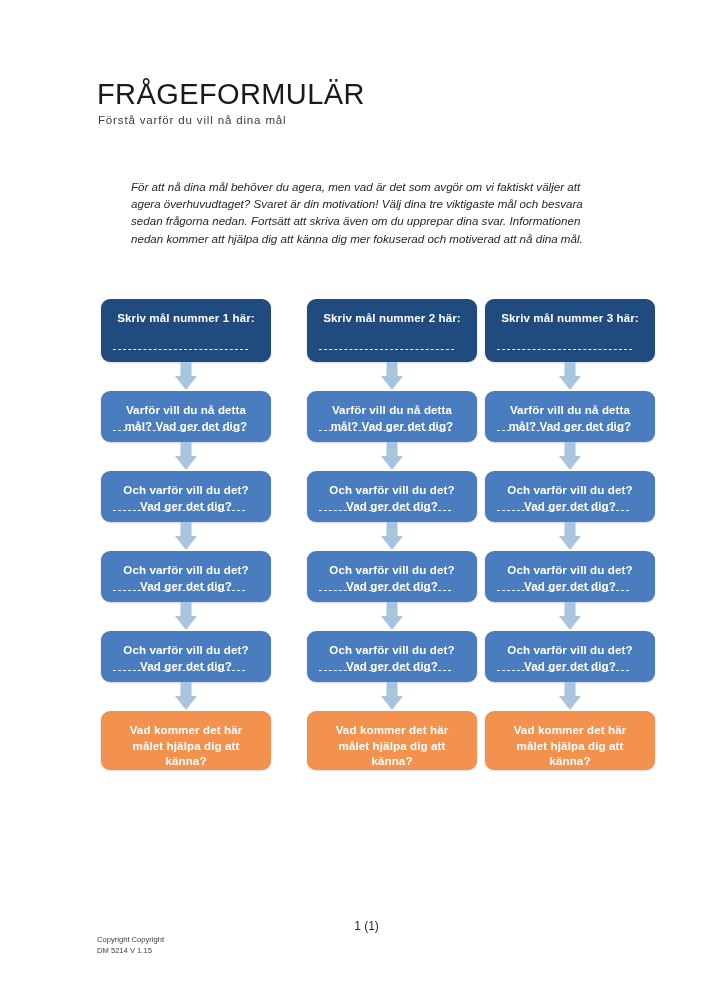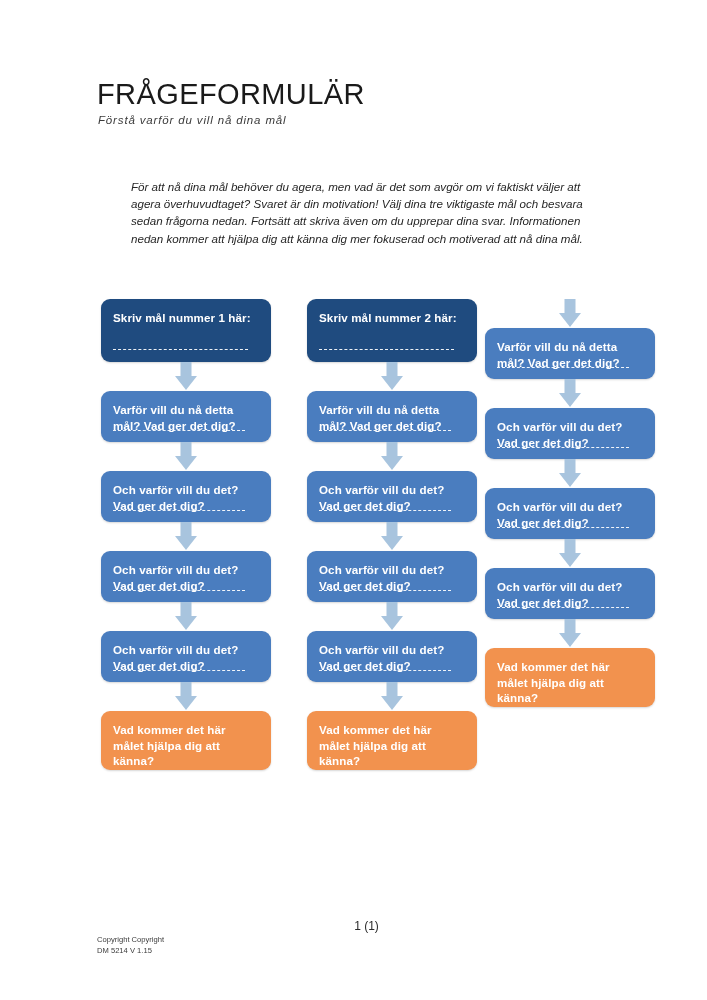--- a/index.html
+++ b/index.html
@@ -36,21 +36,20 @@
   }
   .doc-subtitle {
     position: absolute;
     left: 85px;
     top: 115px;
     font-size: 11.5px;
     font-weight: 400;
     letter-spacing: 0.85px;
     color: #3a3a3a;
     line-height: 1;
-    font-style: italic;
   }
 
   
   .intro {
     position: absolute;
     left: 118px;
     top: 178px;
     width: 482px;
     font-size: 11.6px;
     font-style: italic;
@@ -96,20 +95,21 @@
     background: #4a7dbf;
     height: 51px;
   }
   .node.feeling {
     background: #f2924e;
     height: 59px;
   }
 
   .node-text {
     display: block;
+    text-align: center;
   }
   .answer-line {
     position: absolute;
     left: 12px;
     bottom: 11px;
     width: 132px;
     height: 0;
     border-bottom: 1.4px dashed rgba(255,255,255,0.92);
   }
   .node.goal .answer-line { width: 135px; bottom: 12px; }
@@ -259,20 +259,24 @@
       <div class="arrow">
           <span class="shaft"></span>
           <span class="head"></span>
         </div>
       <div class="node feeling">
         <span class="node-text">Vad kommer det här målet hjälpa dig att känna?</span>
       </div>
     </div>
 
     <div class="column col-3">
+      <div class="node goal">
+        <span class="node-text">Skriv mål nummer 3 här:</span>
+        <span class="answer-line"></span>
+      </div>
       <div class="arrow">
           <span class="shaft"></span>
           <span class="head"></span>
         </div>
       <div class="node question">
         <span class="node-text">Varför vill du nå detta mål? Vad ger det dig?</span>
         <span class="answer-line"></span>
       </div>
       <div class="arrow">
           <span class="shaft"></span>

